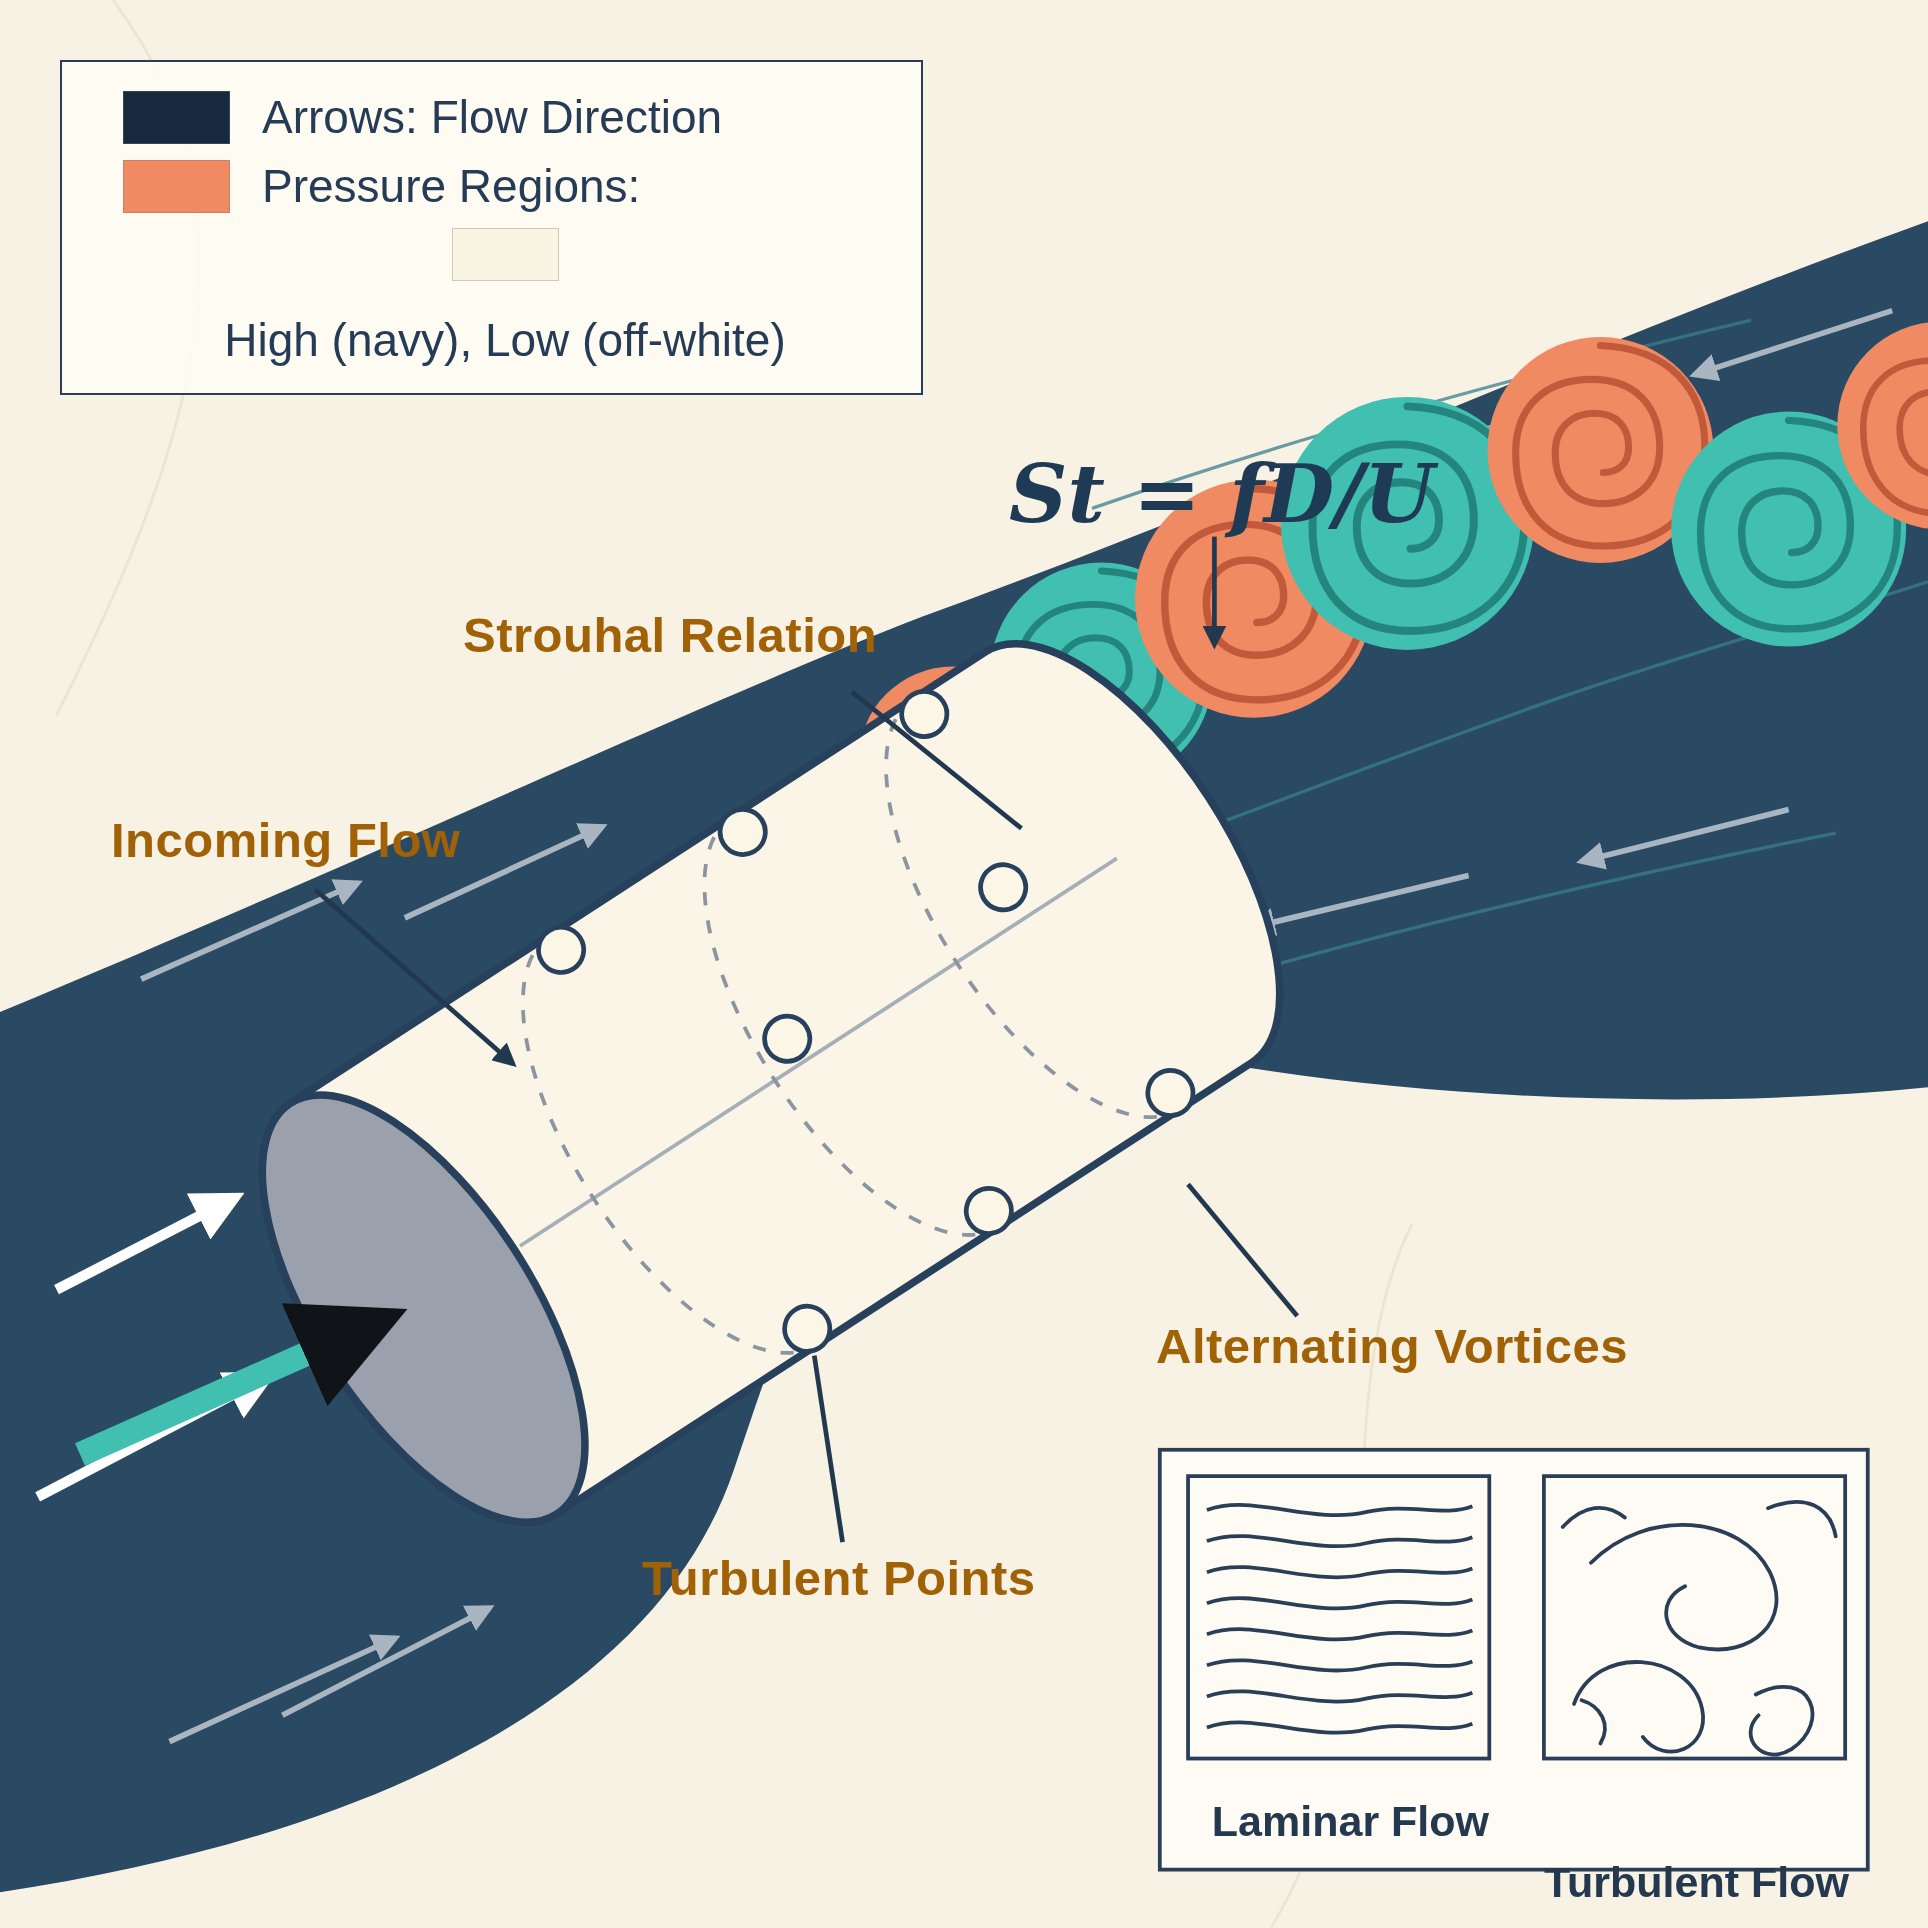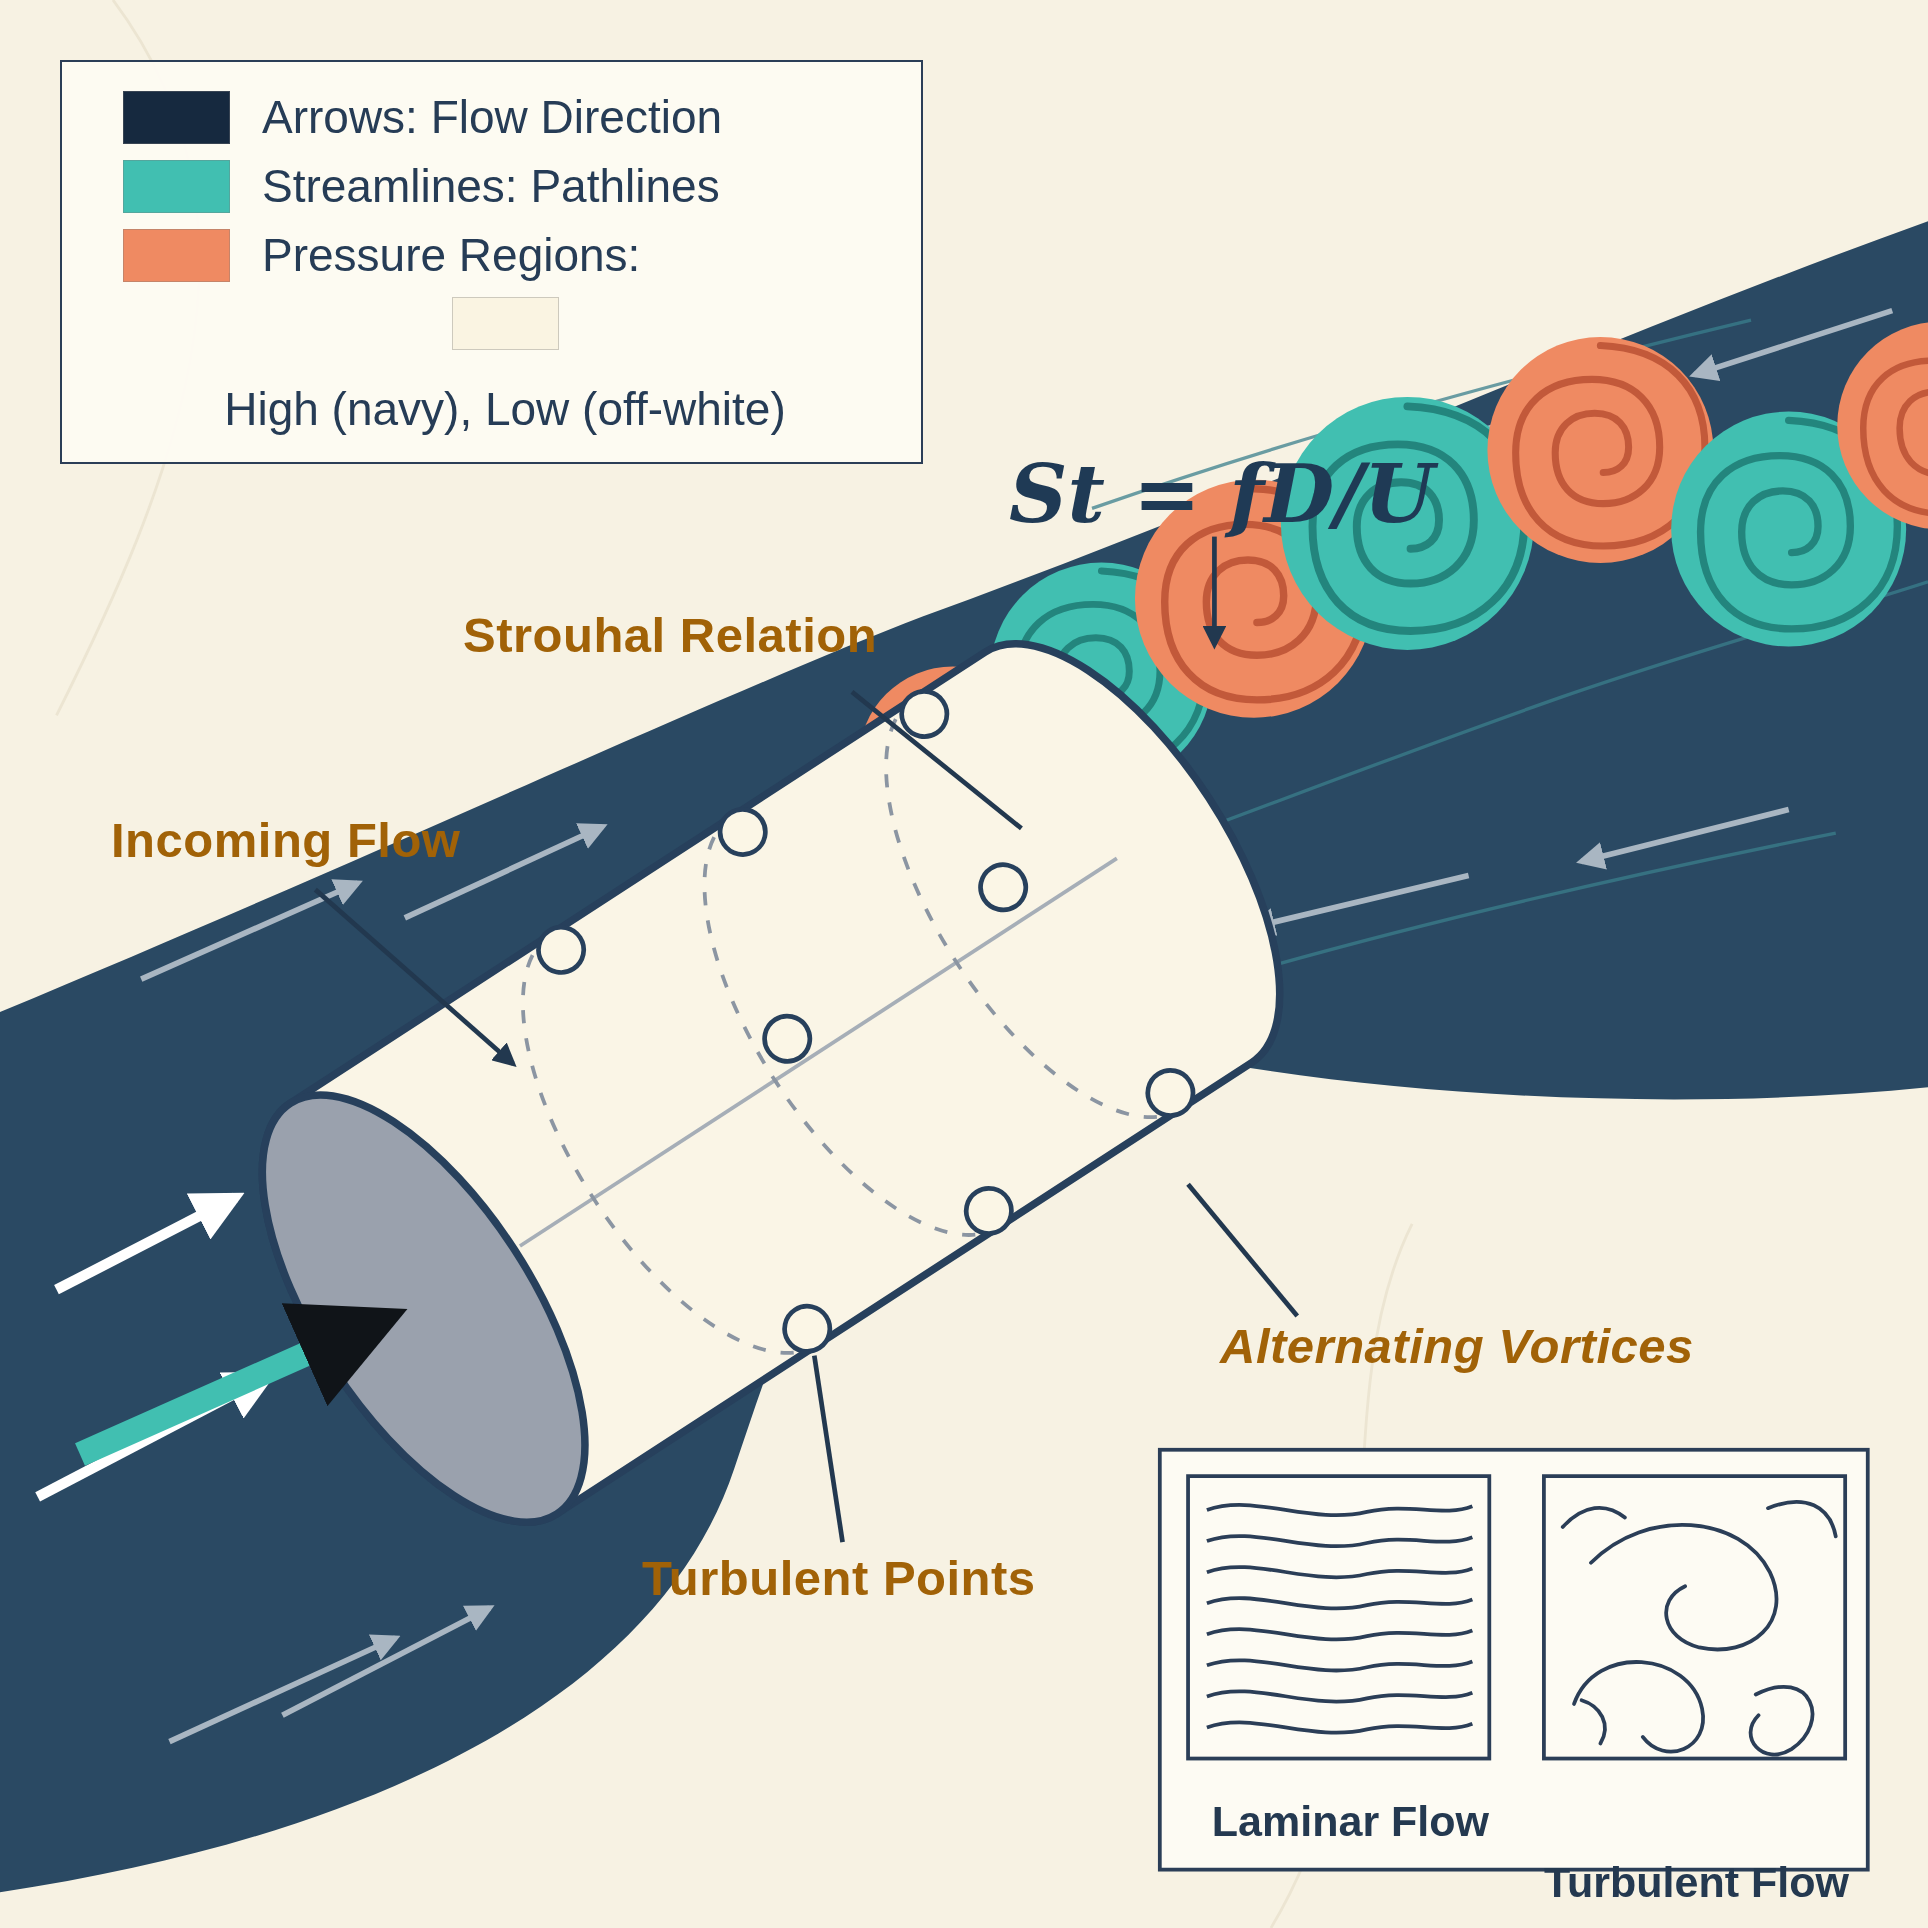--- a/index.html
+++ b/index.html
@@ -13,21 +13,21 @@
     position:absolute;z-index:3;color:#a16207;font-weight:600;
     font-size:49px;letter-spacing:0.5px;white-space:nowrap;
   }
   .formula{
     position:absolute;z-index:3;left:1009px;top:446px;
     font-family:"DejaVu Serif",serif;font-style:italic;font-weight:600;
     font-size:81px;color:#1f3a55;white-space:nowrap;
   }
   .label-strouhal{left:463px;top:607px;}
   .label-incoming{left:111px;top:812px;}
-  .label-vortices{left:1220px;top:1318px;font-style:italic;}
+  .label-vortices{left:1156px;top:1318px;}
   .label-separation{left:642px;top:1550px;}
   
   .legend{
     position:absolute;z-index:3;left:60px;top:60px;width:863px;
     box-sizing:border-box;padding:28px 34px 22.6px 34px;
     background:rgba(253,251,243,.96);border:2.8px solid #2b3e57;
   }
   .legend-row{display:flex;align-items:center;gap:32px;margin-bottom:15px;padding-left:27px;}
   .legend-row:last-child{margin-bottom:3.8px;flex-direction:column;}
   .legend-swatch{width:105px;height:51px;flex:0 0 auto;border:0.9px solid rgba(120,120,120,.35);}
@@ -171,24 +171,20 @@
       </g>
     </g>
   </svg>
 
   <div class="legend">
     <div class="legend-row">
       <span class="legend-swatch" style="background: rgb(22, 41, 63);"></span>
       <span class="legend-label">Arrows: Flow Direction</span>
     </div>
     <div class="legend-row">
-      <span class="legend-swatch" style="background: rgb(65, 191, 177);"></span>
-      <span class="legend-label">Streamlines: Pathlines</span>
-    </div>
-    <div class="legend-row">
       <span class="legend-swatch" style="background: rgb(239, 138, 98);"></span>
       <span class="legend-label">Pressure Regions:</span>
     </div>
     <div class="legend-row">
       <span class="legend-swatch" style="background: rgb(250, 244, 226);"></span>
       <span class="legend-label">High (navy), Low (off-white)</span>
     </div>
   </div>
 
   <div class="formula">St = fD/U</div>

